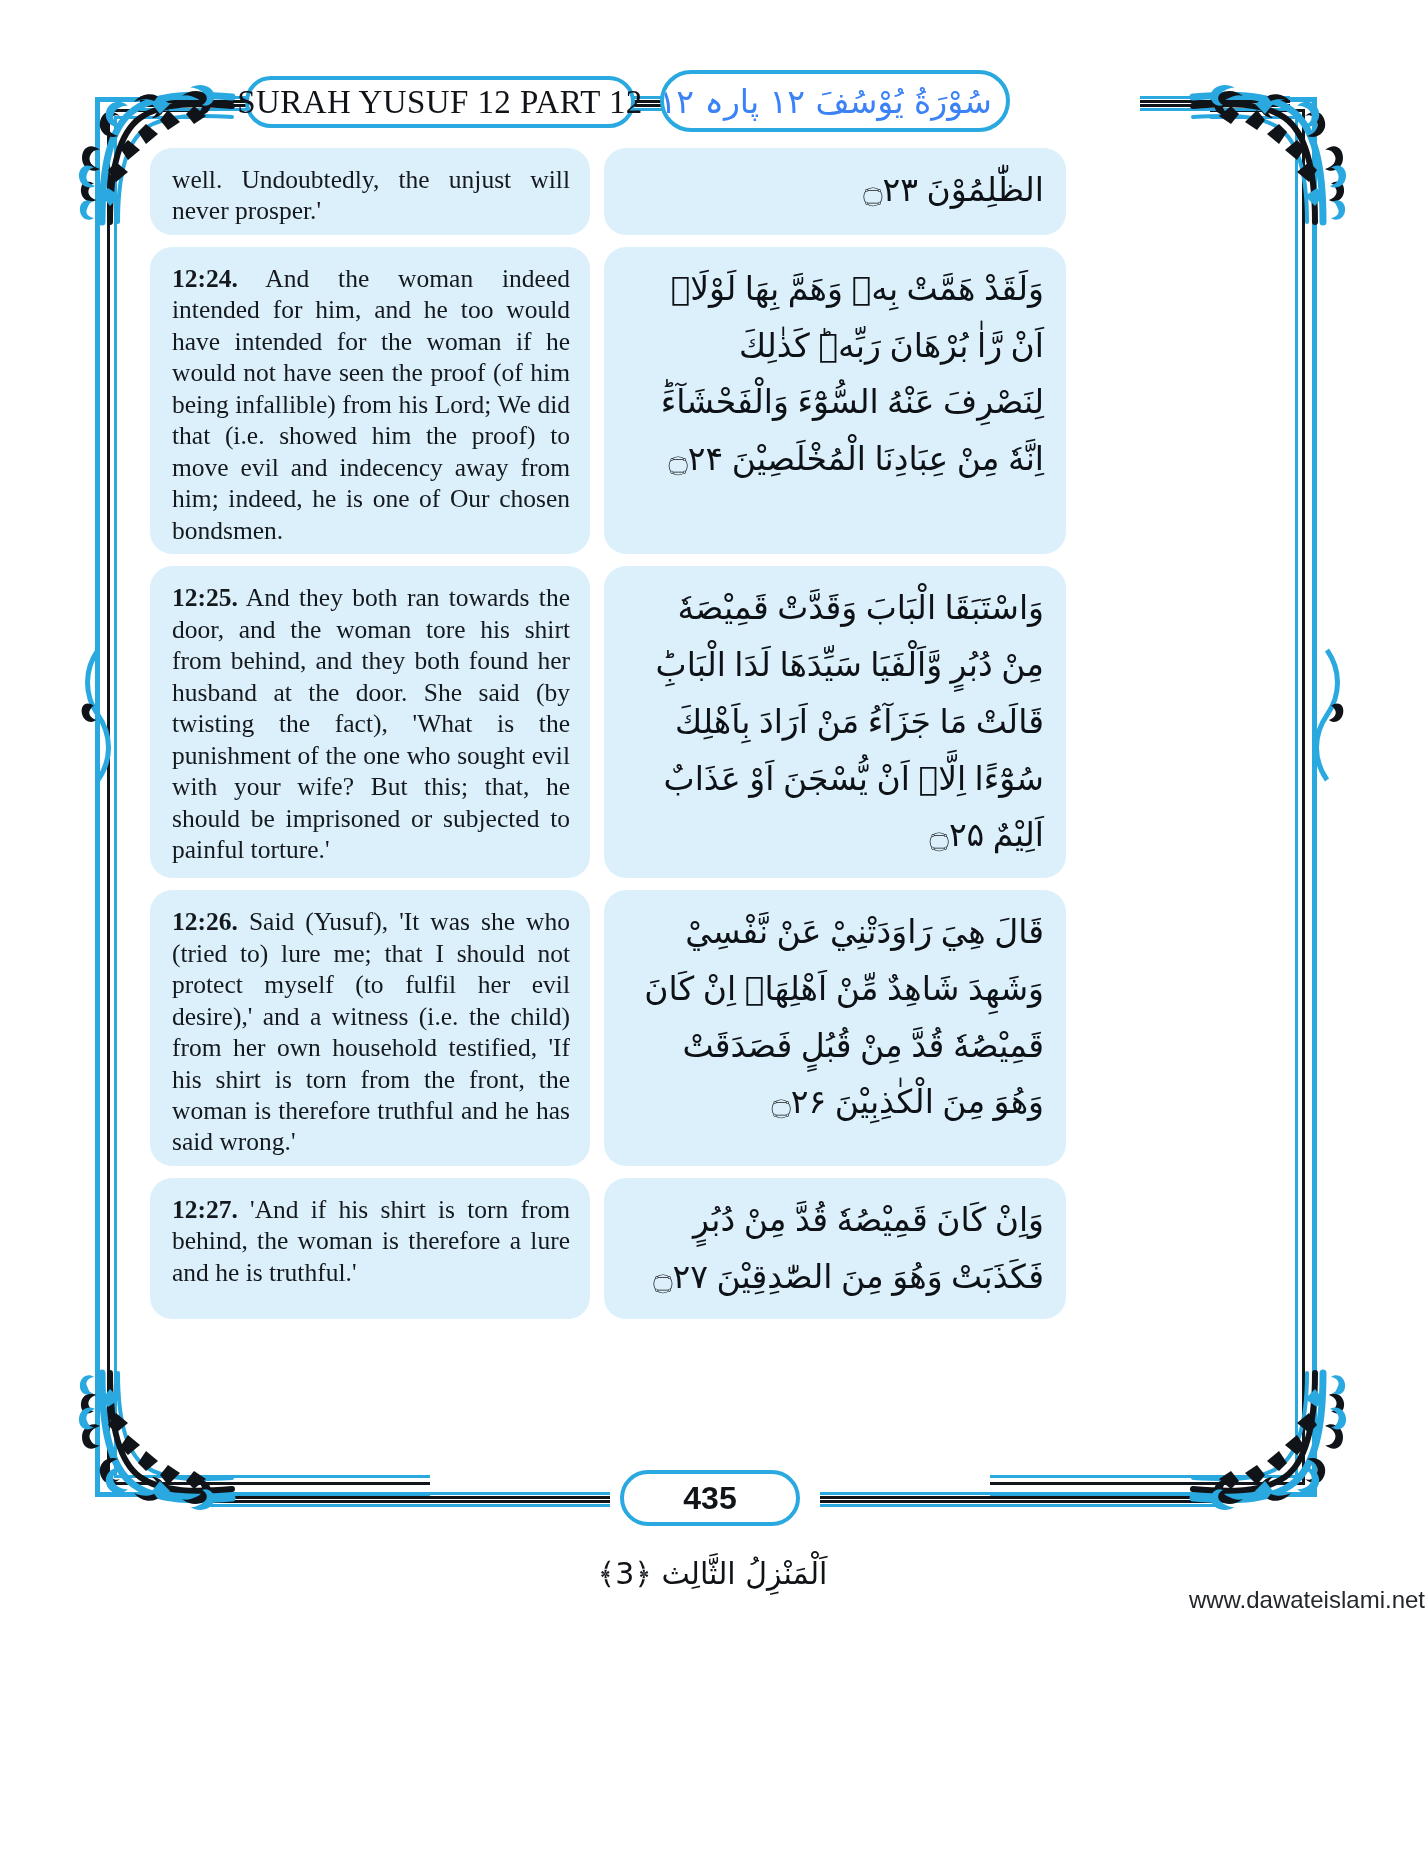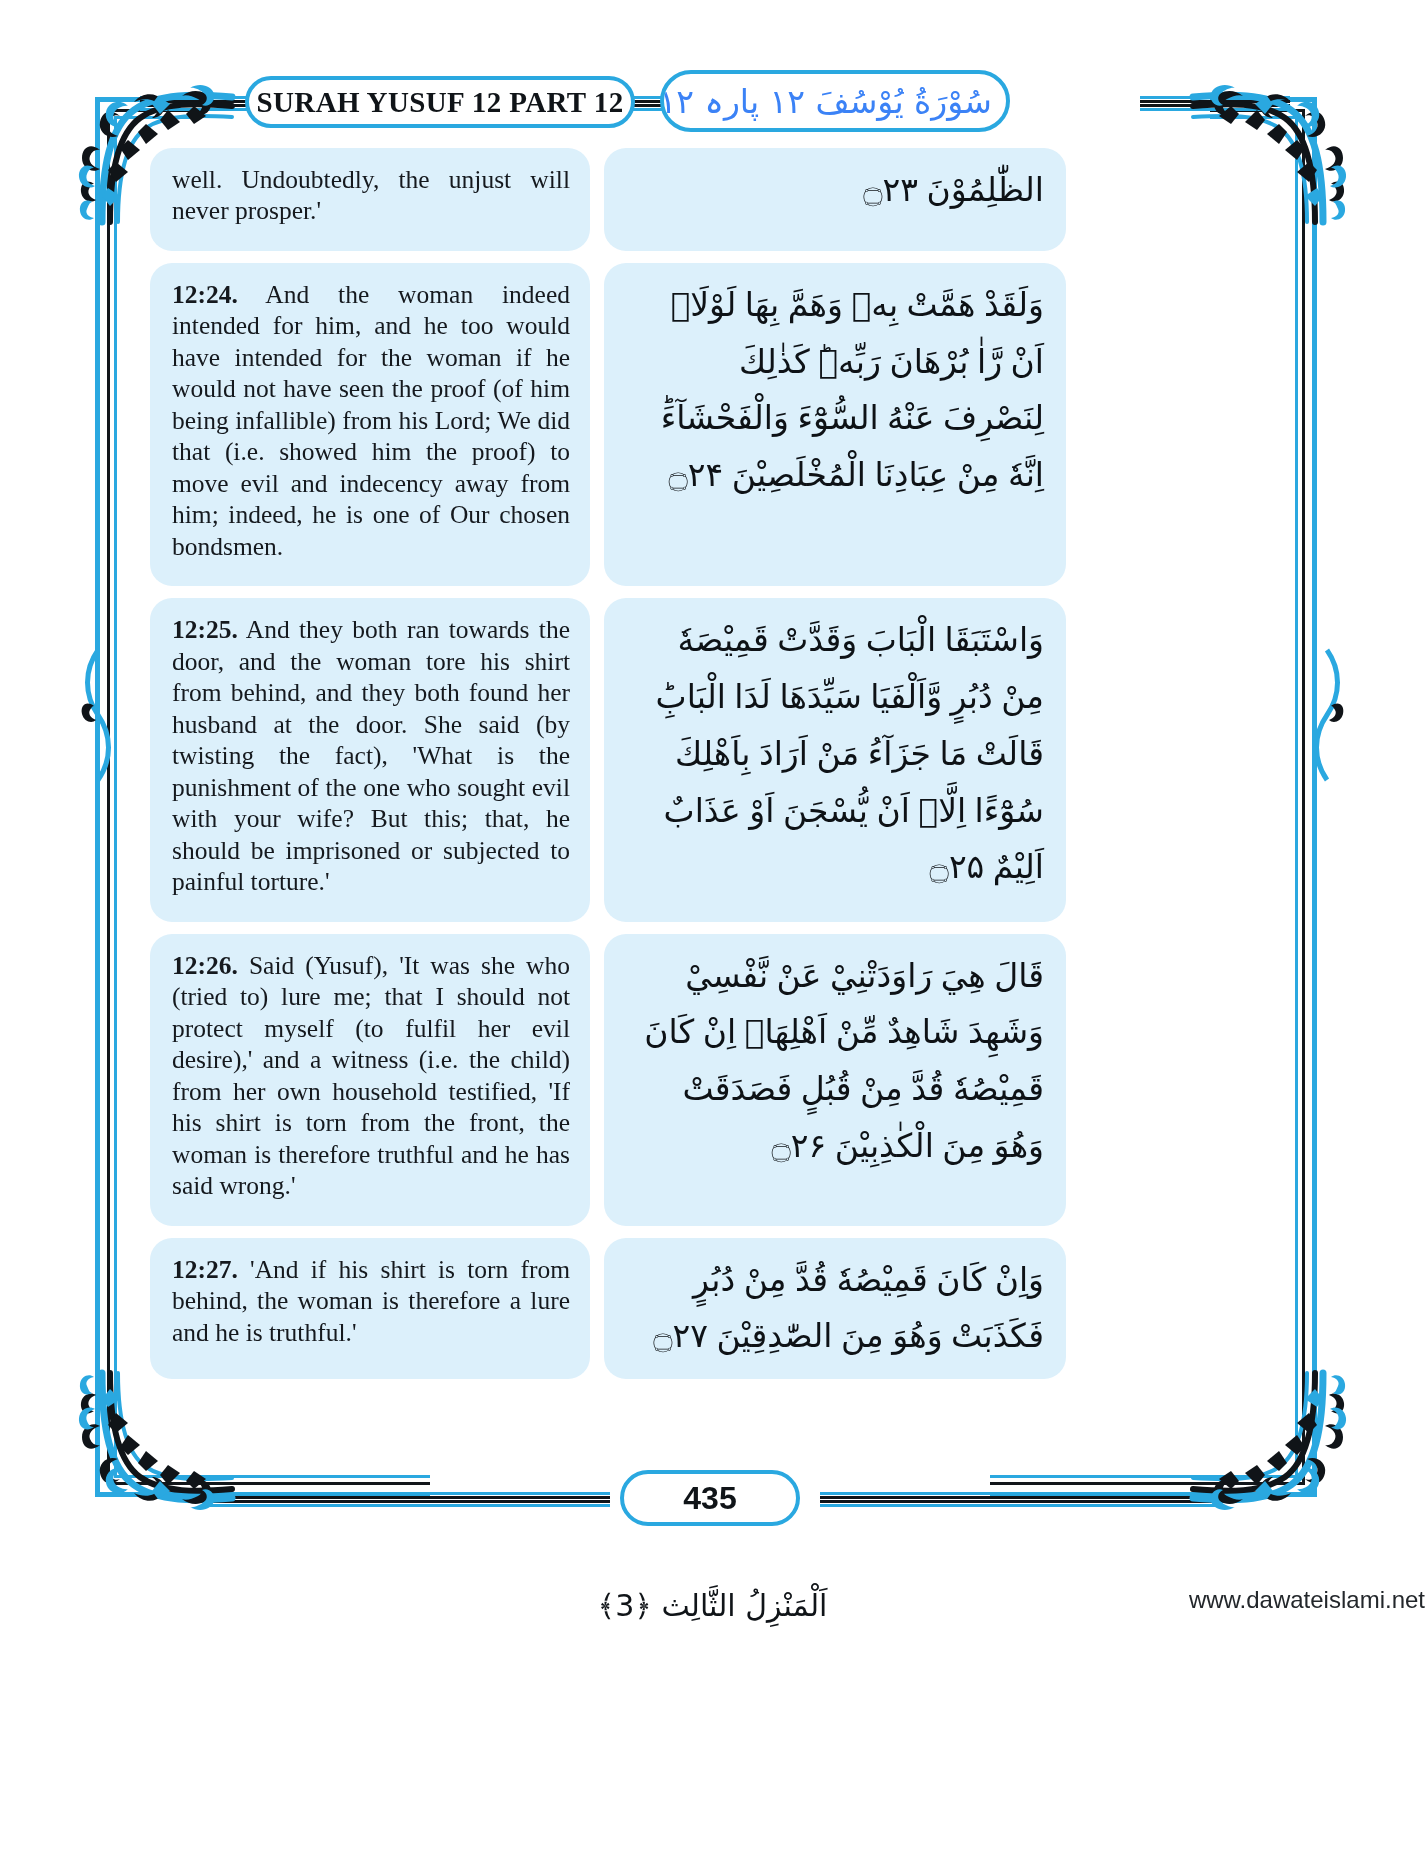--- a/index.html
+++ b/index.html
@@ -92,22 +92,22 @@
     align-items: center;
     justify-content: center;
     box-sizing: border-box;
   }
   .pill-surah {
     left: 245px; top: 76px;
     width: 390px; height: 52px;
   }
   .pill-surah .label {
     font-family: "Liberation Serif", serif;
-    font-weight: bold;
-    font-size: 29px;
+    font-weight: normal;
+    font-size: 33px;
     letter-spacing: 0.4px;
     color: #101418;
     white-space: nowrap;
   }
   .pill-arabic {
     left: 660px; top: 70px;
     width: 350px; height: 62px;
     justify-content: flex-start;
     padding-right: 14px;
     overflow: hidden;
@@ -168,21 +168,21 @@
     align-items: stretch;
     margin-bottom: 12px;
   }
   .cell {
     background: #dcf0fb;
     border-radius: 22px;
     box-sizing: border-box;
   }
   .cell-en {
     width: 440px;
-    padding: 16px 20px 24px 22px;
+    padding: 16px 20px 8px 22px;
     margin-right: 14px;
     font-family: "Liberation Serif", serif;
     font-size: 25.5px;
     line-height: 1.235;
     color: #15191e;
     text-align: justify;
     text-align-last: justify;
     hyphens: none;
   }
   .cell-en.last-left { text-align-last: left; }
@@ -198,21 +198,21 @@
     word-spacing: -2px;
   }
   .vnum {
     font-weight: bold;
   }
 
   
   .footer-arabic {
     position: absolute;
     left: 0; right: 0;
-    top: 1588px;
+    top: 1556px;
     text-align: center;
     font-family: "DejaVu Sans", sans-serif;
     font-size: 30px;
     color: #101418;
     direction: rtl;
     z-index: 6;
   }
   .footer-url {
     position: absolute;
     left: 0; right: 0;

